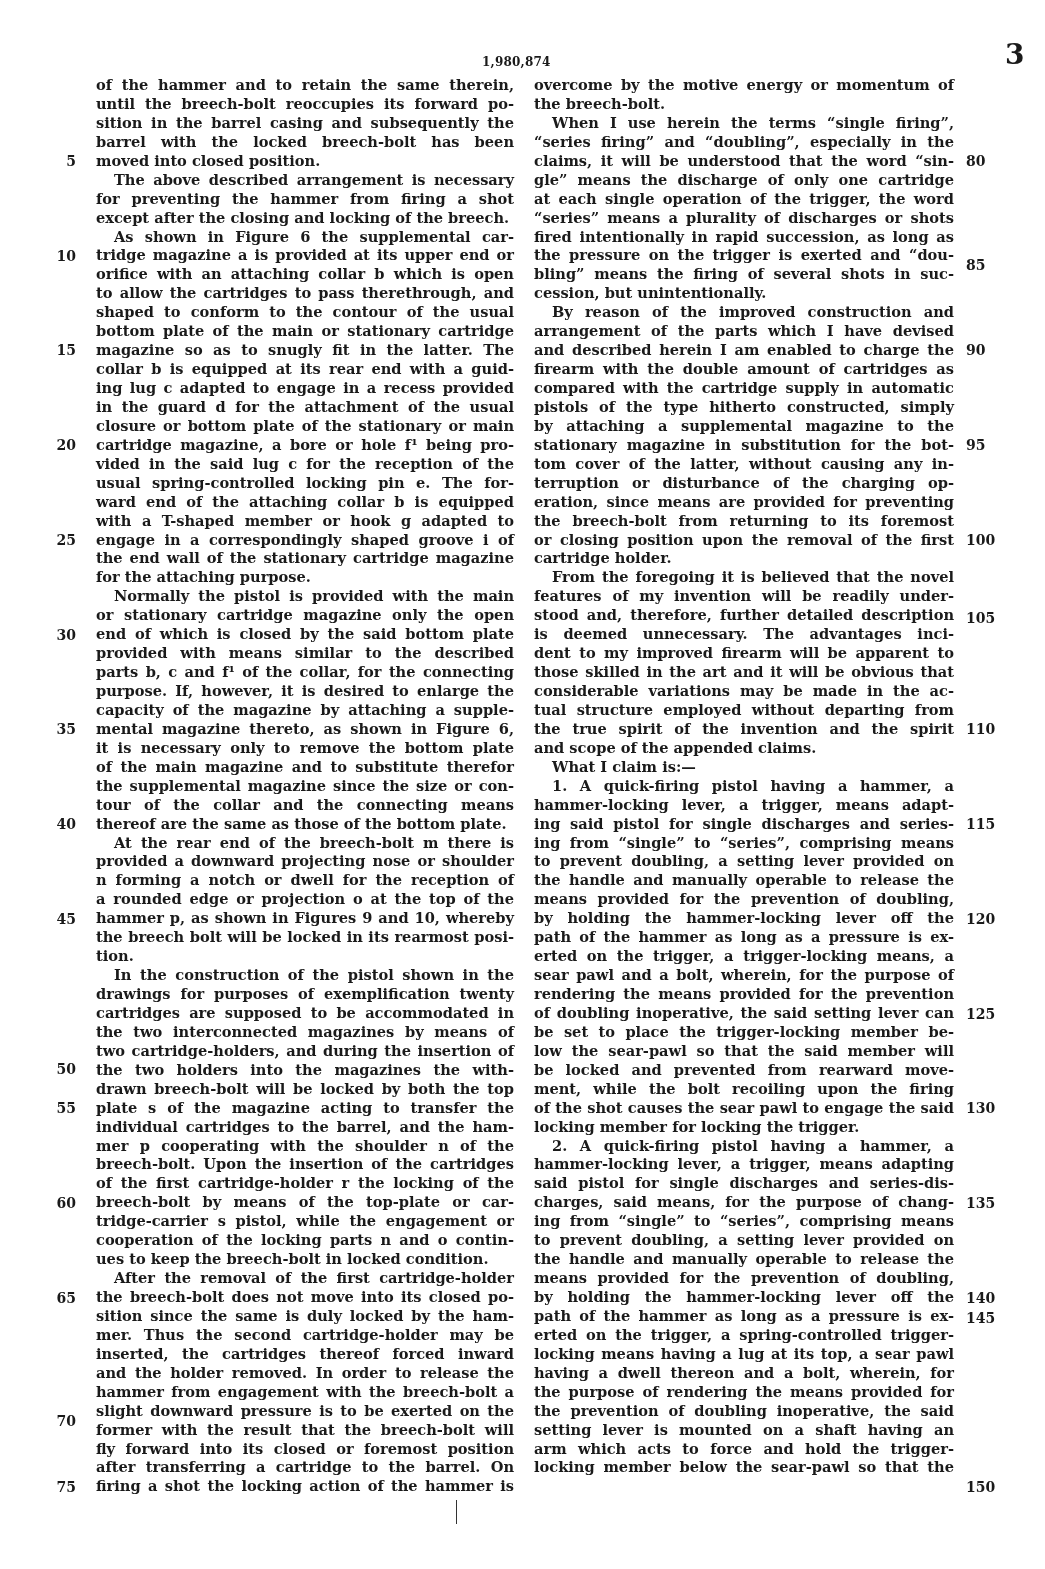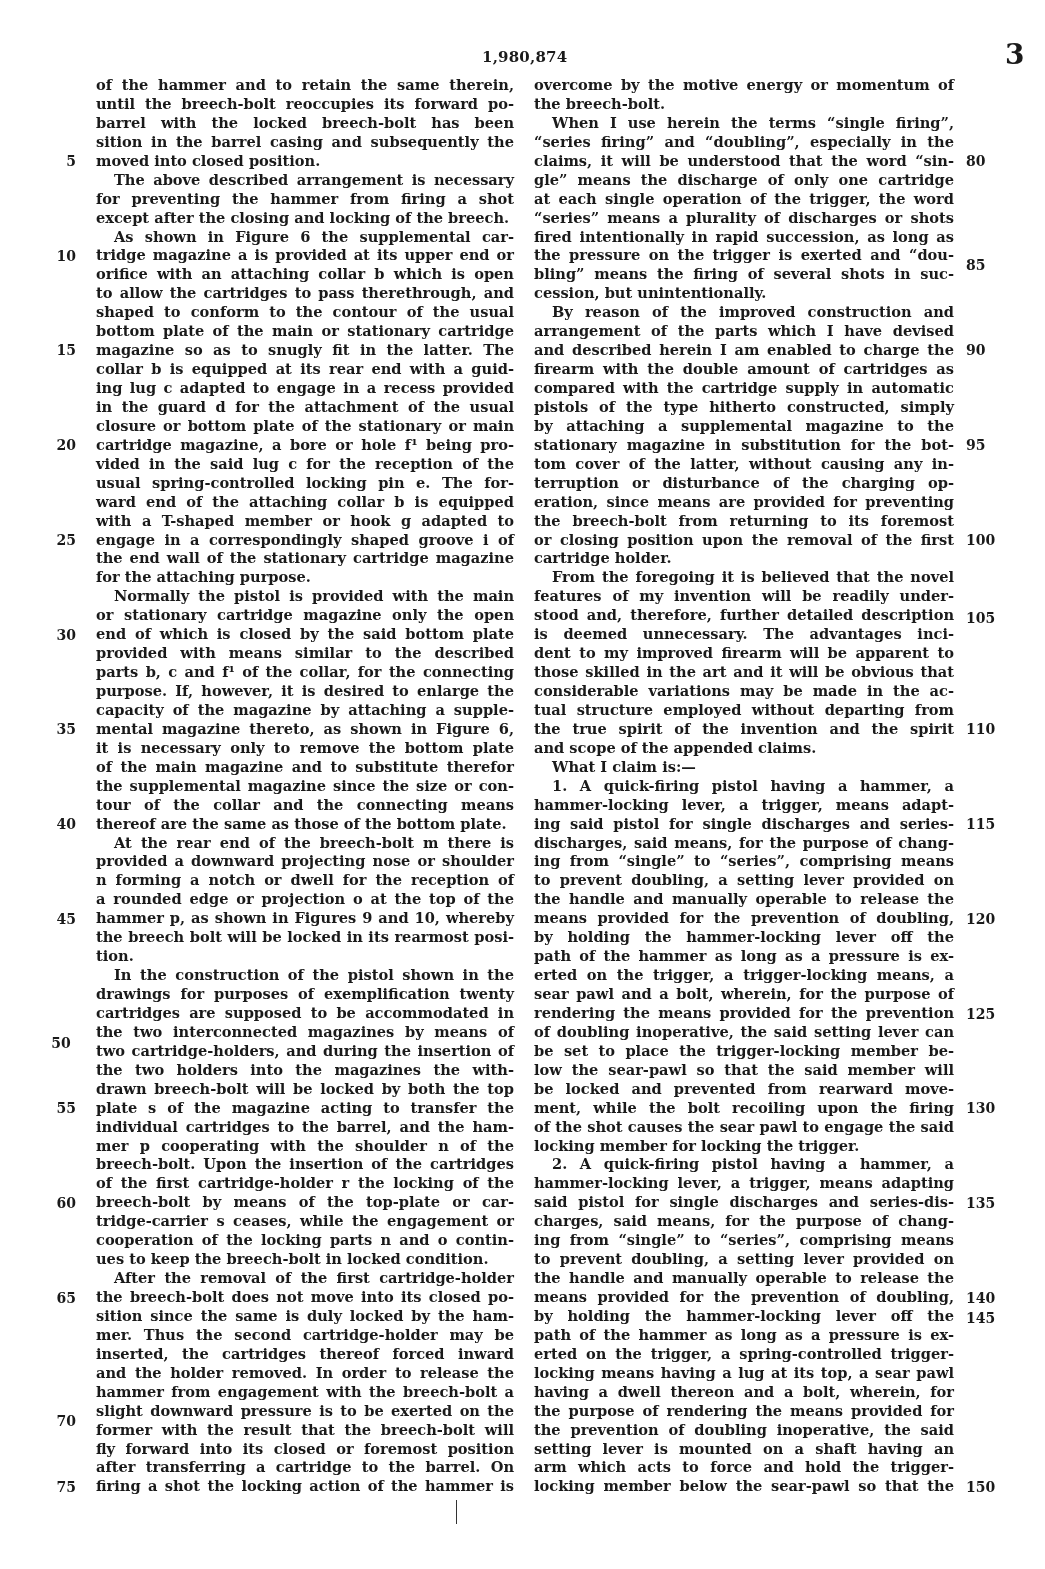--- a/index.html
+++ b/index.html
@@ -1,18 +1,18 @@
 <!DOCTYPE html>
 <html><head>
 <meta charset="utf-8">
 <style>
   html, body { margin: 0; padding: 0; background: #ffffff; }
   body { width: 1045px; height: 1569px; position: relative; overflow: hidden;
          font-family: "DejaVu Serif", "Liberation Serif", serif; color: #1a1a1a; }
-  .header-num { position: absolute; left: 482px; top: 48px; font-size: 15px; font-weight: bold; letter-spacing: 0.2px; }
+  .header-num { position: absolute; left: 482px; top: 55px; font-size: 12px; font-weight: bold; letter-spacing: 0.2px; }
   .page-num { position: absolute; left: 1005px; top: 38px; font-size: 28px; font-weight: bold; }
   .col { position: absolute; top: 76px; font-size: 14.6px; line-height: 18.95px; font-weight: bold; }
   .col-left { left: 96px; width: 418px; }
   .col-right { left: 534px; width: 420px; }
   .line { white-space: nowrap; text-align: justify; text-align-last: justify; height: 18.95px; overflow: visible; }
   .line.last { text-align-last: left; }
   .line.indent { padding-left: 18px; }
   .ln { position: absolute; font-size: 14px; font-weight: bold; }
   .ln-left { left: 46px; width: 30px; text-align: right; }
   .ln-right { left: 966px; width: 40px; text-align: left; }
@@ -22,22 +22,22 @@
 <body>
 
 <div>
   <span class="header-num">1,980,874</span>
   <span class="page-num">3</span>
 </div>
 
 <div class="col col-left" id="col-left">
     <div class="line">of the hammer and to retain the same therein,</div>
     <div class="line">until the breech-bolt reoccupies its forward po-</div>
+    <div class="line">sition in the barrel casing and subsequently the</div>
     <div class="line">barrel with the locked breech-bolt has been</div>
-    <div class="line">sition in the barrel casing and subsequently the</div>
     <div class="line last">moved into closed position.</div>
     <div class="line indent">The above described arrangement is necessary</div>
     <div class="line">for preventing the hammer from firing a shot</div>
     <div class="line last">except after the closing and locking of the breech.</div>
     <div class="line indent">As shown in Figure 6 the supplemental car-</div>
     <div class="line">tridge magazine a is provided at its upper end or</div>
     <div class="line">orifice with an attaching collar b which is open</div>
     <div class="line">to allow the cartridges to pass therethrough, and</div>
     <div class="line">shaped to conform to the contour of the usual</div>
     <div class="line">bottom plate of the main or stationary cartridge</div>
@@ -80,21 +80,21 @@
     <div class="line">the two interconnected magazines by means of</div>
     <div class="line">two cartridge-holders, and during the insertion of</div>
     <div class="line">the two holders into the magazines the with-</div>
     <div class="line">drawn breech-bolt will be locked by both the top</div>
     <div class="line">plate s of the magazine acting to transfer the</div>
     <div class="line">individual cartridges to the barrel, and the ham-</div>
     <div class="line">mer p cooperating with the shoulder n of the</div>
     <div class="line">breech-bolt.  Upon the insertion of the cartridges</div>
     <div class="line">of the first cartridge-holder r the locking of the</div>
     <div class="line">breech-bolt by means of the top-plate or car-</div>
-    <div class="line">tridge-carrier s ceases, while the engagement or</div>
+    <div class="line">tridge-carrier s pistol, while the engagement or</div>
     <div class="line">cooperation of the locking parts n and o contin-</div>
     <div class="line last">ues to keep the breech-bolt in locked condition.</div>
     <div class="line indent">After the removal of the first cartridge-holder</div>
     <div class="line">the breech-bolt does not move into its closed po-</div>
     <div class="line">sition since the same is duly locked by the ham-</div>
     <div class="line">mer.  Thus the second cartridge-holder may be</div>
     <div class="line">inserted, the cartridges thereof forced inward</div>
     <div class="line">and the holder removed.  In order to release the</div>
     <div class="line">hammer from engagement with the breech-bolt a</div>
     <div class="line">slight downward pressure is to be exerted on the</div>
@@ -137,21 +137,20 @@
     <div class="line">dent to my improved firearm will be apparent to</div>
     <div class="line">those skilled in the art and it will be obvious that</div>
     <div class="line">considerable variations may be made in the ac-</div>
     <div class="line">tual structure employed without departing from</div>
     <div class="line">the true spirit of the invention and the spirit</div>
     <div class="line last">and scope of the appended claims.</div>
     <div class="line indent last">What I claim is:—</div>
     <div class="line indent">1. A quick-firing pistol having a hammer, a</div>
     <div class="line">hammer-locking lever, a trigger, means adapt-</div>
     <div class="line">ing said pistol for single discharges and series-</div>
-    <div class="line">discharges, said means, for the purpose of chang-</div>
     <div class="line">ing from “single” to “series”, comprising means</div>
     <div class="line">to prevent doubling, a setting lever provided on</div>
     <div class="line">the handle and manually operable to release the</div>
     <div class="line">means provided for the prevention of doubling,</div>
     <div class="line">by holding the hammer-locking lever off the</div>
     <div class="line">path of the hammer as long as a pressure is ex-</div>
     <div class="line">erted on the trigger, a trigger-locking means, a</div>
     <div class="line">sear pawl and a bolt, wherein, for the purpose of</div>
     <div class="line">rendering the means provided for the prevention</div>
     <div class="line">of doubling inoperative, the said setting lever can</div>
@@ -183,21 +182,21 @@
 <div id="ln-left">
     <span class="ln ln-left" style="top: 152.8px;">5</span>
     <span class="ln ln-left" style="top: 247.55px;">10</span>
     <span class="ln ln-left" style="top: 342.3px;">15</span>
     <span class="ln ln-left" style="top: 437.05px;">20</span>
     <span class="ln ln-left" style="top: 531.8px;">25</span>
     <span class="ln ln-left" style="top: 626.55px;">30</span>
     <span class="ln ln-left" style="top: 721.3px;">35</span>
     <span class="ln ln-left" style="top: 816.05px;">40</span>
     <span class="ln ln-left" style="top: 910.8px;">45</span>
-    <span class="ln ln-left" style="top: 1035px; text-align: center;">50</span>
+    <span class="ln ln-left" style="top: 1061px;">50</span>
     <span class="ln ln-left" style="top: 1100.3px;">55</span>
     <span class="ln ln-left" style="top: 1195.05px;">60</span>
     <span class="ln ln-left" style="top: 1289.8px;">65</span>
     <span class="ln ln-left" style="top: 1384.55px; margin-top: 28px;">70</span>
     <span class="ln ln-left" style="top: 1479.3px;">75</span>
   </div>
 <div id="ln-right">
     <span class="ln ln-right" style="top: 152.8px;">80</span>
     <span class="ln ln-right" style="top: 247.55px; margin-top: 9px;">85</span>
     <span class="ln ln-right" style="top: 342.3px;">90</span>

